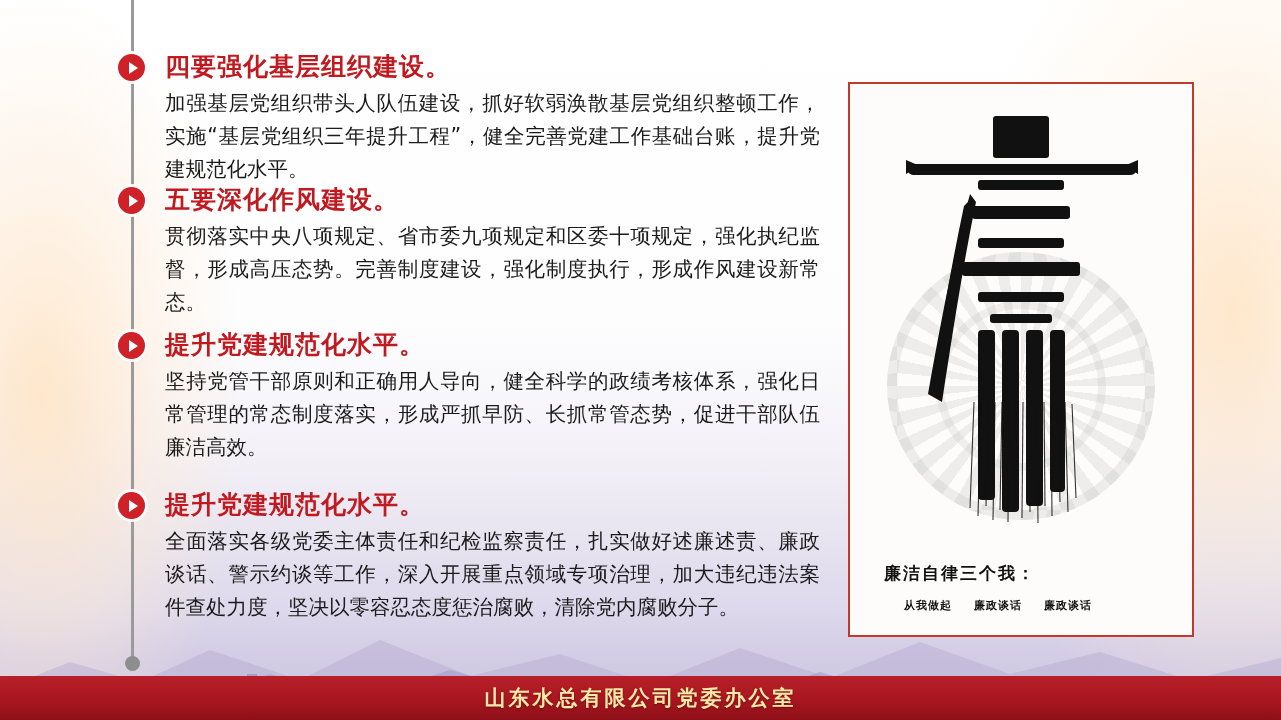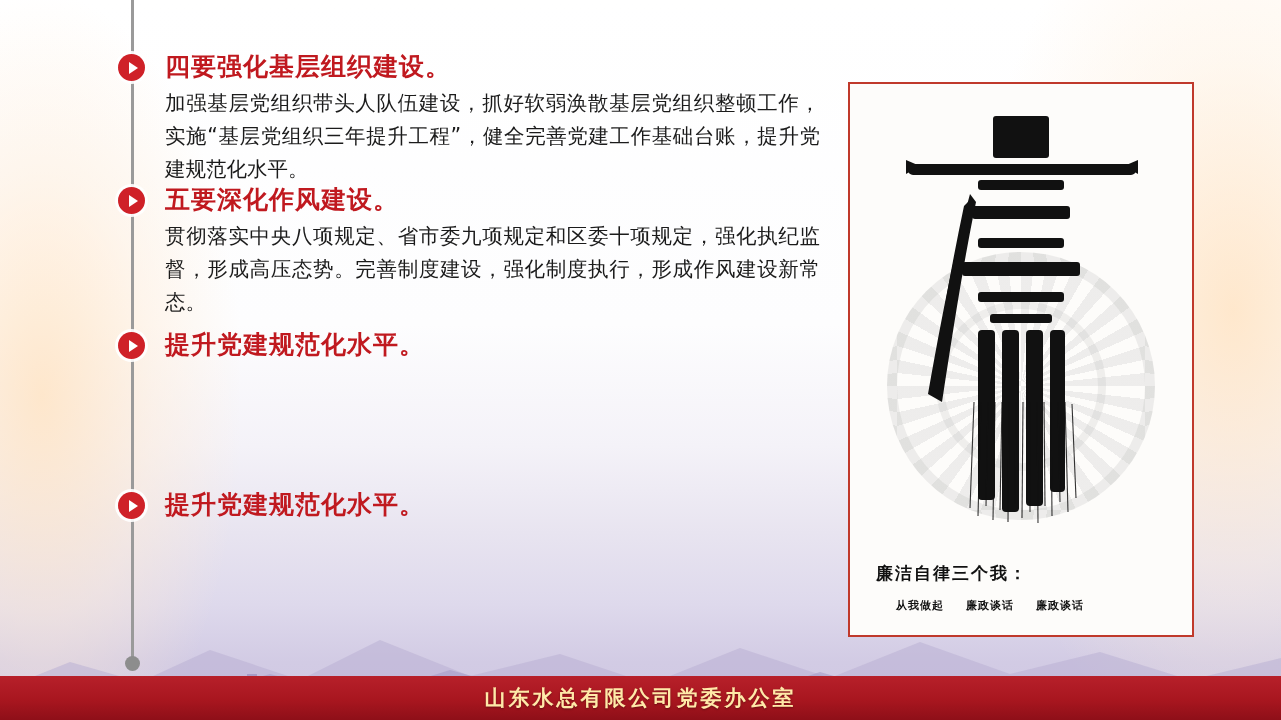--- a/index.html
+++ b/index.html
@@ -196,21 +196,21 @@
   }
   .calligraphy {
     position: absolute;
     left: 0;
     top: 18px;
     width: 342px;
     height: 430px;
   }
   .caption-wrap {
     position: absolute;
-    left: 0;
+    left: 8px;
     bottom: 22px;
     width: 346px;
     text-align: left;
     font-family: "DejaVu Serif", serif;
     margin-top: 43px;
   }
   .caption-title {
     margin-left: 26px;
     color: #111111;
     font-size: 17px;
@@ -257,25 +257,27 @@
 
     <div class="block" style="top:185px;">
       <div class="bullet-icon"></div>
       <div class="heading">五要深化作风建设。</div>
       <div class="para">贯彻落实中央八项规定、省市委九项规定和区委十项规定，强化执纪监督，形成高压态势。完善制度建设，强化制度执行，形成作风建设新常态。</div>
     </div>
 
     <div class="block" style="top:330px;">
       <div class="bullet-icon"></div>
       <div class="heading">提升党建规范化水平。</div>
+      <div class="para">坚持党管干部原则和正确用人导向，健全科学的政绩考核体系，强化日常管理的常态制度落实，形成严抓早防、长抓常管态势，促进干部队伍廉洁高效。</div>
     </div>
 
     <div class="block" style="top:490px;">
       <div class="bullet-icon"></div>
       <div class="heading">提升党建规范化水平。</div>
+      <div class="para">全面落实各级党委主体责任和纪检监察责任，扎实做好述廉述责、廉政谈话、警示约谈等工作，深入开展重点领域专项治理，加大违纪违法案件查处力度，坚决以零容忍态度惩治腐败，清除党内腐败分子。</div>
     </div>
 
   </div>
 
   <div class="image-panel">
     <div class="seal-bg"></div>
 
     <svg class="calligraphy" viewBox="0 0 342 430">
       <g fill="#111111">
 

